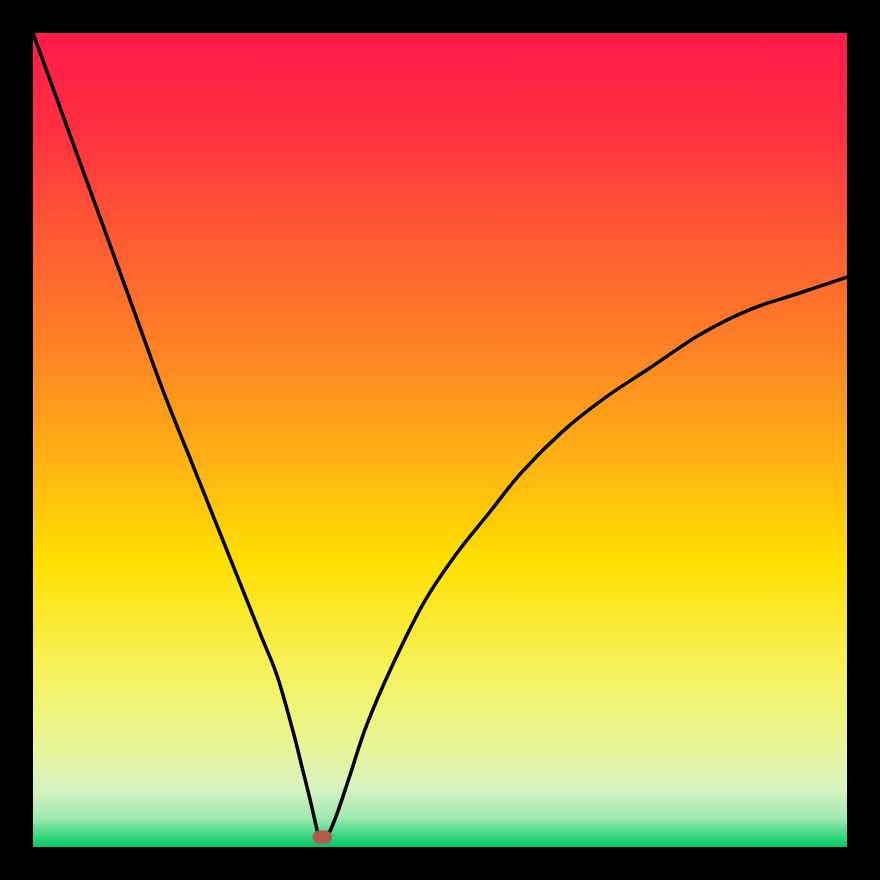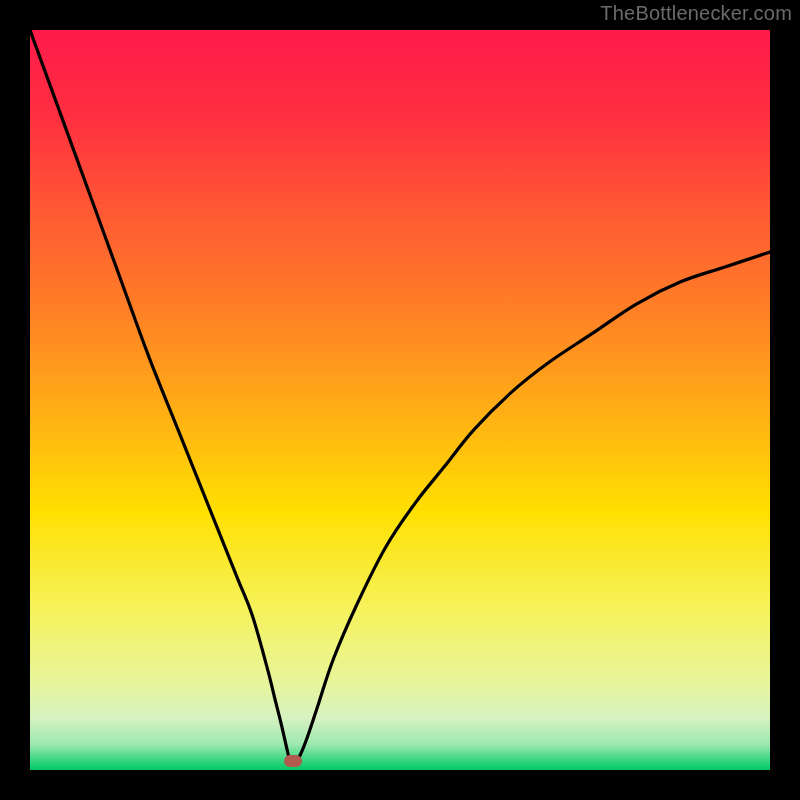--- a/index.html
+++ b/index.html
@@ -41,21 +41,20 @@
     width: 18px;
     height: 12px;
     background: #b15a4e;
     border-radius: 6px;
   }
 </style>
 </head>
 <body>
 
 <div class="frame">
-  <div class="watermark">TheBottlenecker.com</div>
 
   <div class="plot">
     <svg id="plot-svg" width="740" height="740" viewBox="0 0 740 740" preserveAspectRatio="none">
       <defs>
         <linearGradient id="bg-grad" x1="0" y1="0" x2="0" y2="1">
             <stop offset="0%" stop-color="#ff1a4a"></stop>
             <stop offset="12%" stop-color="#ff3040"></stop>
             <stop offset="25%" stop-color="#ff5a33"></stop>
             <stop offset="38%" stop-color="#ff8026"></stop>
             <stop offset="52%" stop-color="#ffb014"></stop>

